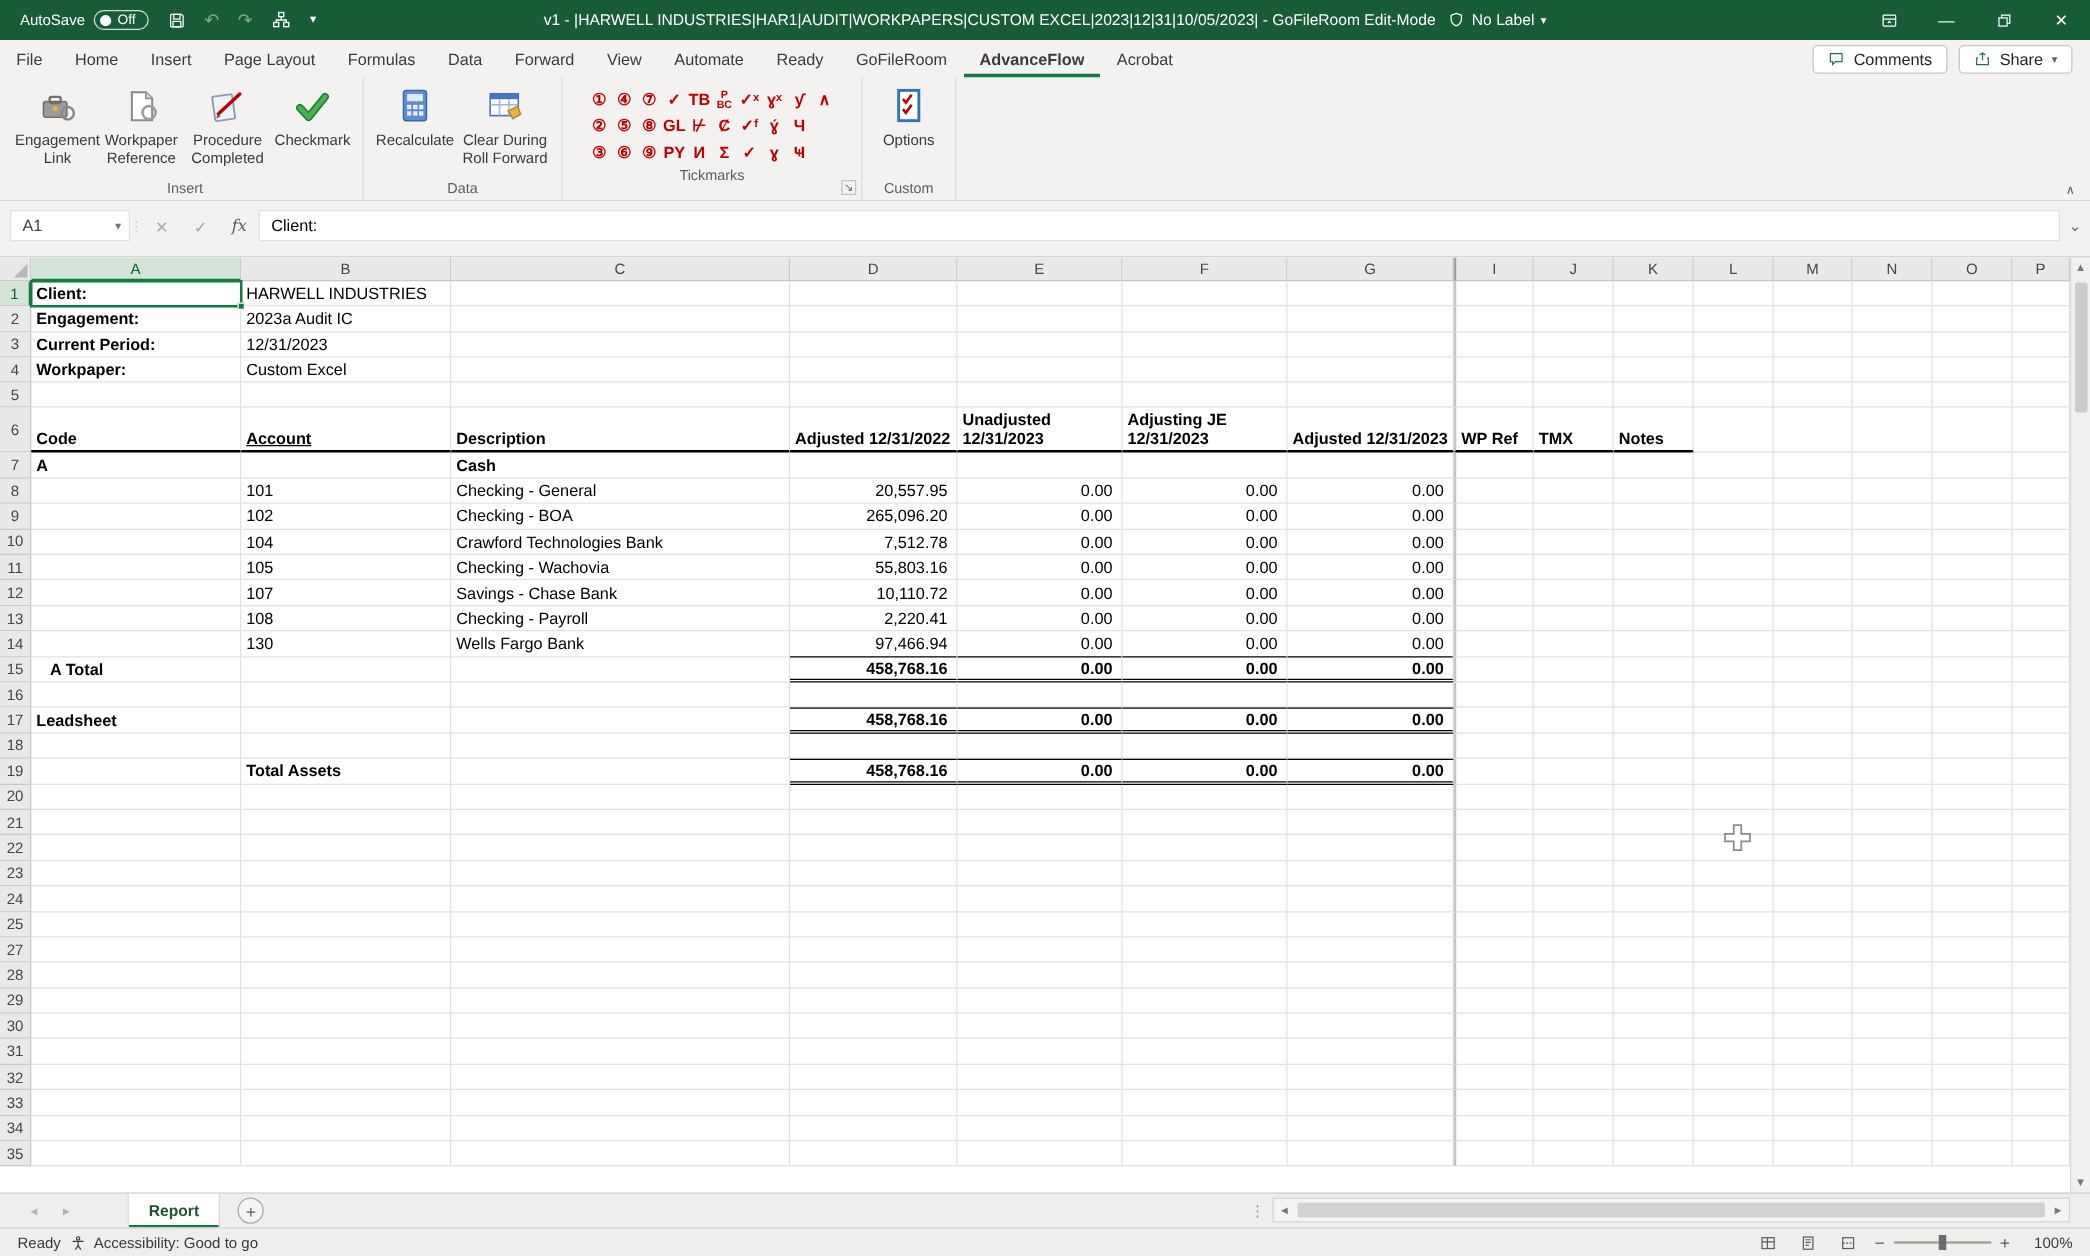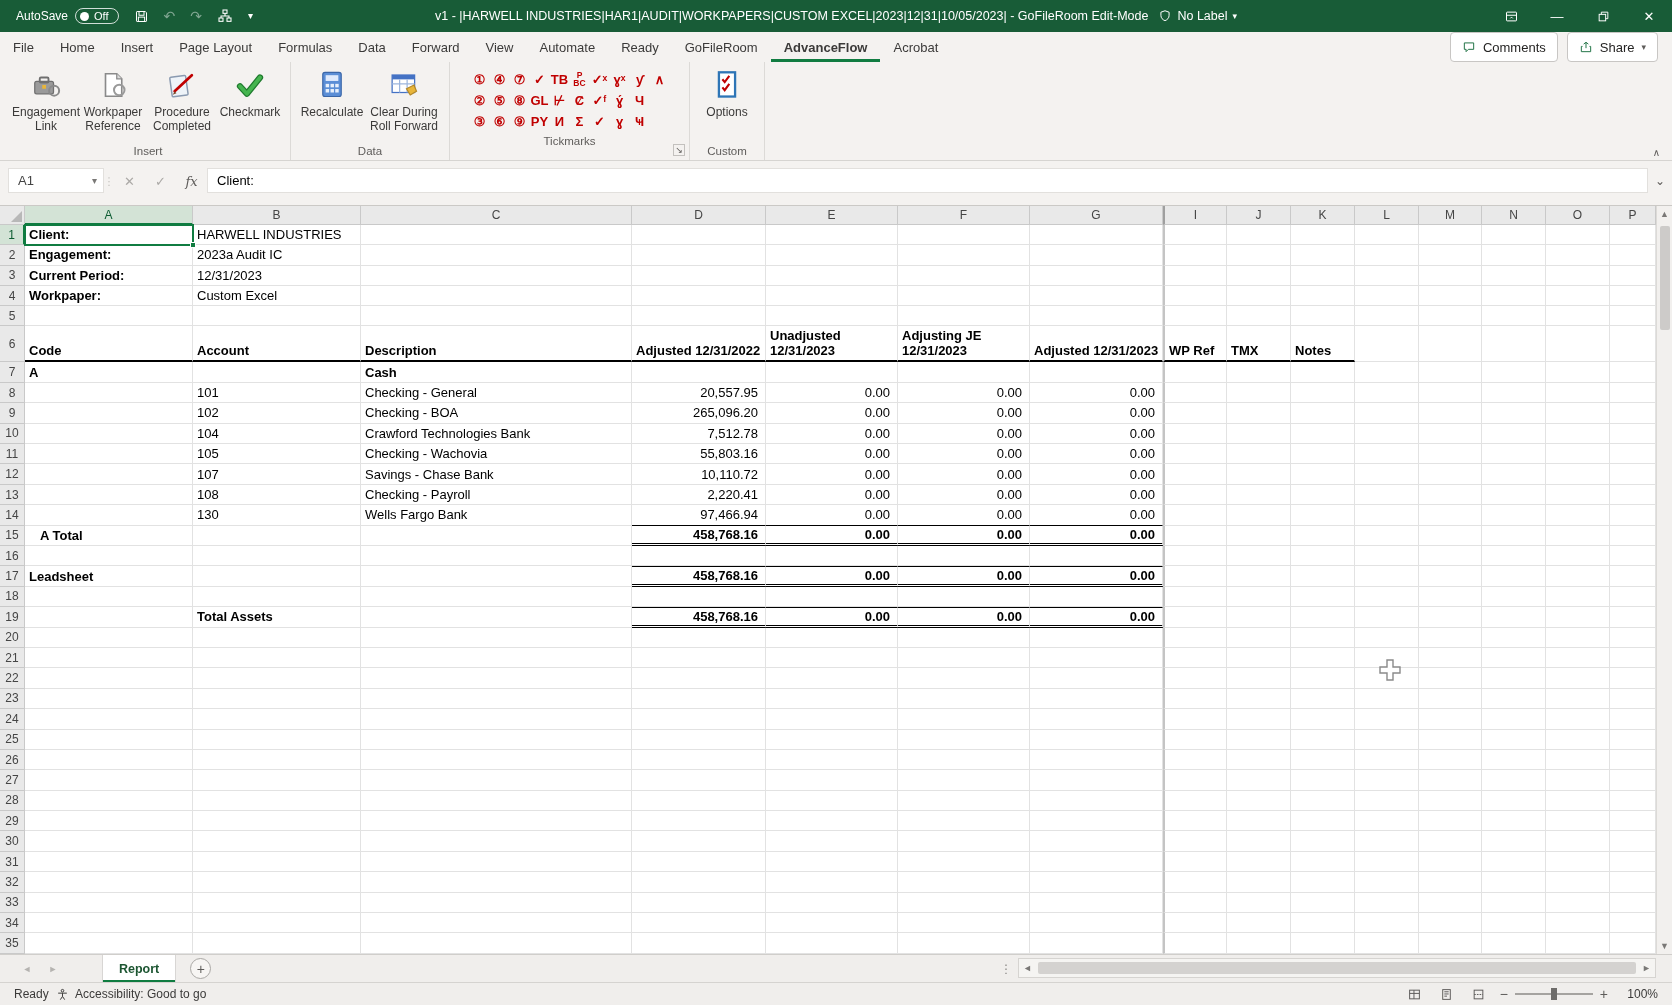--- a/index.html
+++ b/index.html
@@ -17,21 +17,21 @@
   .tbico{display:flex;align-items:center;font-size:14px;line-height:1}
   .dim{opacity:.45}
   .titlewrap{position:absolute;left:0;top:0;width:1672px;height:32px;display:flex;
              align-items:center;justify-content:center;gap:10px;pointer-events:none;font-size:12.5px}
   .labelchip{display:flex;align-items:center;gap:5px;pointer-events:auto}
   .winctl{margin-left:auto;display:flex;flex:0 0 auto}
   .wbtn{width:46px;height:32px;display:flex;align-items:center;justify-content:center;font-size:13px}
 
   
   .tabrow{position:absolute;left:0;top:32px;width:1672px;height:30px;background:#f4f2f0;
-          display:flex;font-size:13px;color:#3b3a39}
+          display:flex;align-items:center;font-size:13px;color:#3b3a39}
   .rtab{padding:0 13px;height:30px;display:flex;align-items:center;white-space:nowrap}
   .rtab.active{font-weight:bold;box-shadow:inset 0 -3px 0 #107c41}
   .tr-right{margin-left:auto;display:flex;gap:9px;padding-right:14px}
   .pillbtn{border:1px solid #c8c6c4;border-radius:4px;background:#fff;padding:3px 11px;
            display:flex;gap:7px;align-items:center;font-size:13px;color:#252423}
 
   
   .ribbon{position:absolute;left:0;top:62px;width:1672px;height:99px;background:#f4f2f0;
           border-bottom:1px solid #d6d4d1}
   .rgroups{display:flex;height:98px;padding-left:6px}
@@ -508,21 +508,21 @@
         <div class="gc" style="width: 64px;"></div>
         <div class="gc" style="width: 64px;"></div>
         <div class="gc" style="width: 63px;"></div>
         <div class="gc" style="width: 64px;"></div>
         <div class="gc" style="width: 64px;"></div>
         <div class="gc" style="width: 46px;"></div>
       </div>
       <div class="grow" style="height: 36px;">
         <div class="rh">6</div>
         <div class="gc b hd6" style="width: 168px;">Code</div>
-        <div class="gc b hd6" style="width: 168px;">Account</div>
+        <div class="gc b hd6" style="width: 168px; text-decoration: underline;">Account</div>
         <div class="gc b hd6" style="width: 271px;">Description</div>
         <div class="gc b hd6" style="width: 134px;">Adjusted 12/31/2022</div>
         <div class="gc b wrap hd6" style="width: 132px;">Unadjusted 12/31/2023</div>
         <div class="gc b wrap hd6" style="width: 132px;">Adjusting JE 12/31/2023</div>
         <div class="gc b hd6" style="width: 133px;">Adjusted 12/31/2023</div>
         <div class="gc hcl b hd6" style="width: 64px;">WP Ref</div>
         <div class="gc b hd6" style="width: 64px;">TMX</div>
         <div class="gc b hd6" style="width: 64px;">Notes</div>
         <div class="gc" style="width: 64px;"></div>
         <div class="gc" style="width: 63px;"></div>
@@ -849,38 +849,20 @@
         <div class="gc" style="width: 64px;"></div>
         <div class="gc" style="width: 64px;"></div>
         <div class="gc" style="width: 64px;"></div>
         <div class="gc" style="width: 63px;"></div>
         <div class="gc" style="width: 64px;"></div>
         <div class="gc" style="width: 64px;"></div>
         <div class="gc" style="width: 46px;"></div>
       </div>
       <div class="grow" style="height: 20.4px;">
         <div class="rh">25</div>
-        <div class="gc" style="width: 168px;"></div>
-        <div class="gc" style="width: 168px;"></div>
-        <div class="gc" style="width: 271px;"></div>
-        <div class="gc" style="width: 134px;"></div>
-        <div class="gc" style="width: 132px;"></div>
-        <div class="gc" style="width: 132px;"></div>
-        <div class="gc" style="width: 133px;"></div>
-        <div class="gc hcl" style="width: 64px;"></div>
-        <div class="gc" style="width: 64px;"></div>
-        <div class="gc" style="width: 64px;"></div>
-        <div class="gc" style="width: 64px;"></div>
-        <div class="gc" style="width: 63px;"></div>
-        <div class="gc" style="width: 64px;"></div>
-        <div class="gc" style="width: 64px;"></div>
-        <div class="gc" style="width: 46px;"></div>
-      </div>
-      <div class="grow" style="height: 20.4px;">
-        <div class="rh">26</div>
         <div class="gc" style="width: 168px;"></div>
         <div class="gc" style="width: 168px;"></div>
         <div class="gc" style="width: 271px;"></div>
         <div class="gc" style="width: 134px;"></div>
         <div class="gc" style="width: 132px;"></div>
         <div class="gc" style="width: 132px;"></div>
         <div class="gc" style="width: 133px;"></div>
         <div class="gc hcl" style="width: 64px;"></div>
         <div class="gc" style="width: 64px;"></div>
         <div class="gc" style="width: 64px;"></div>

